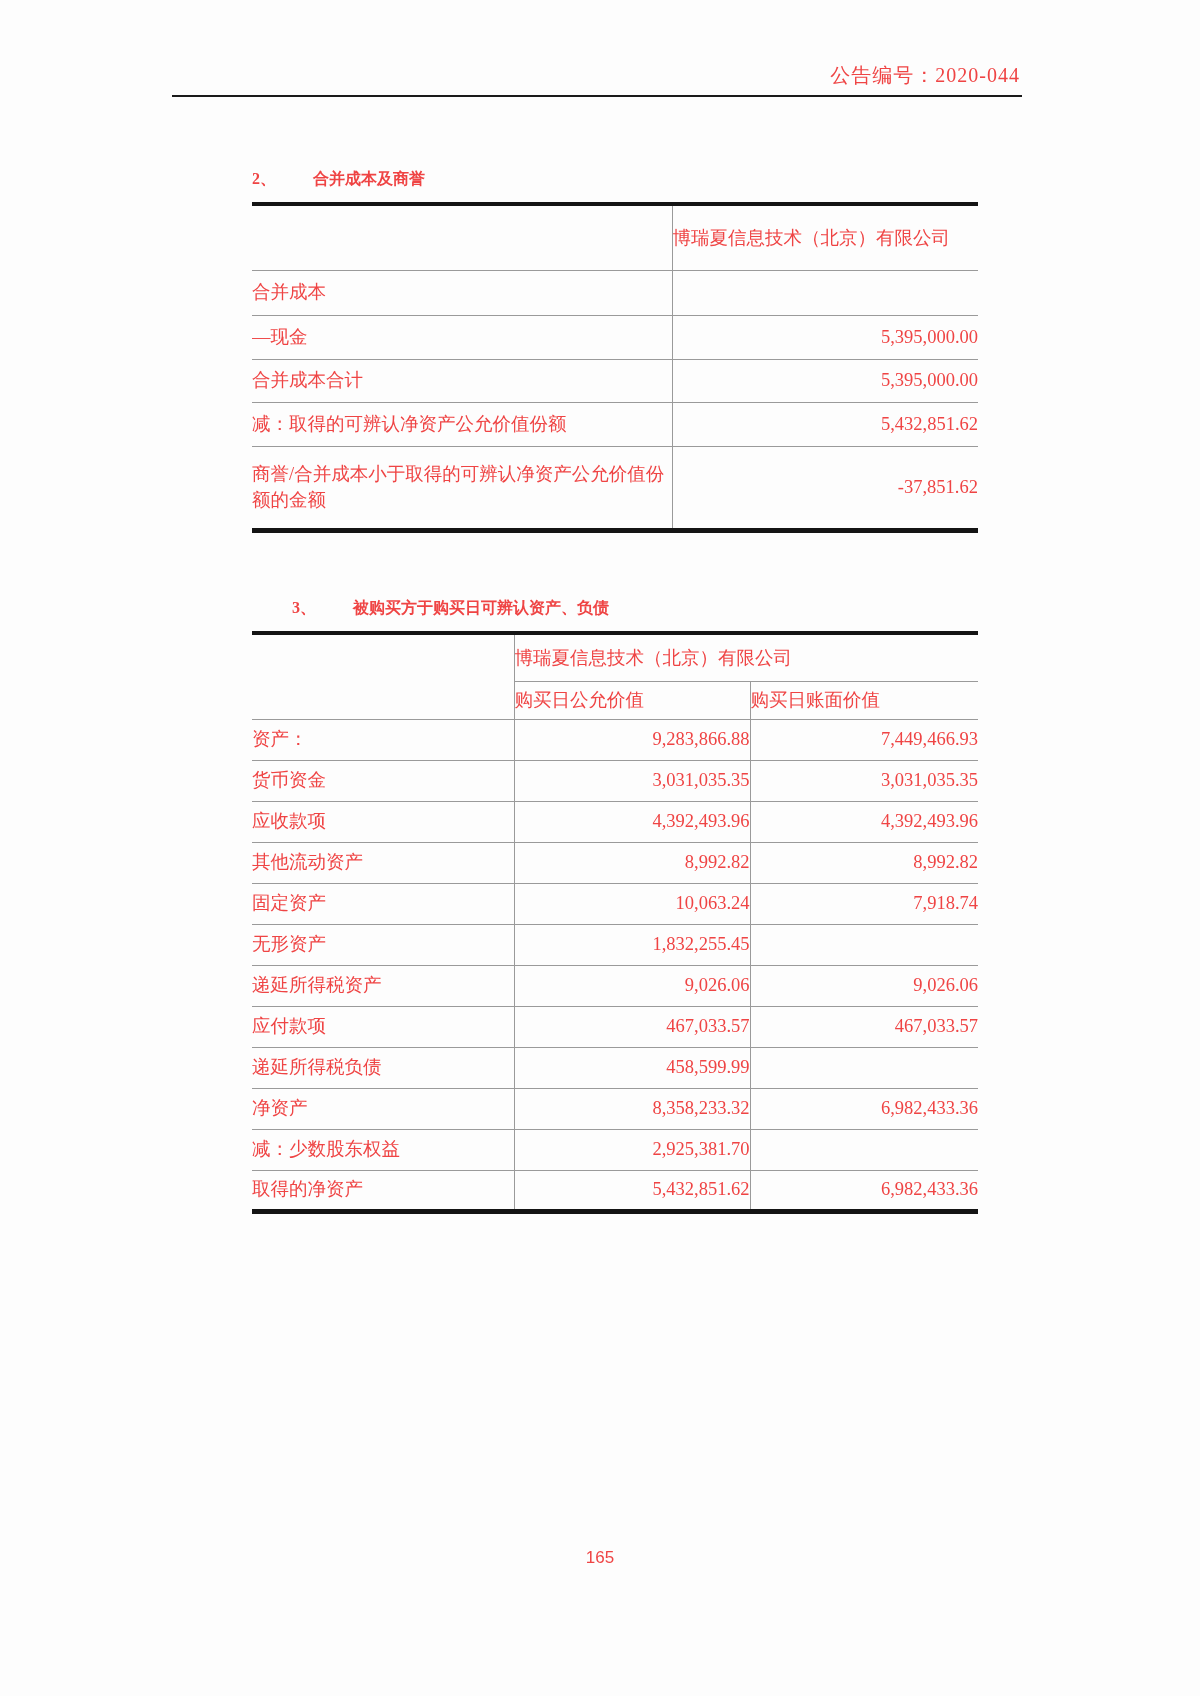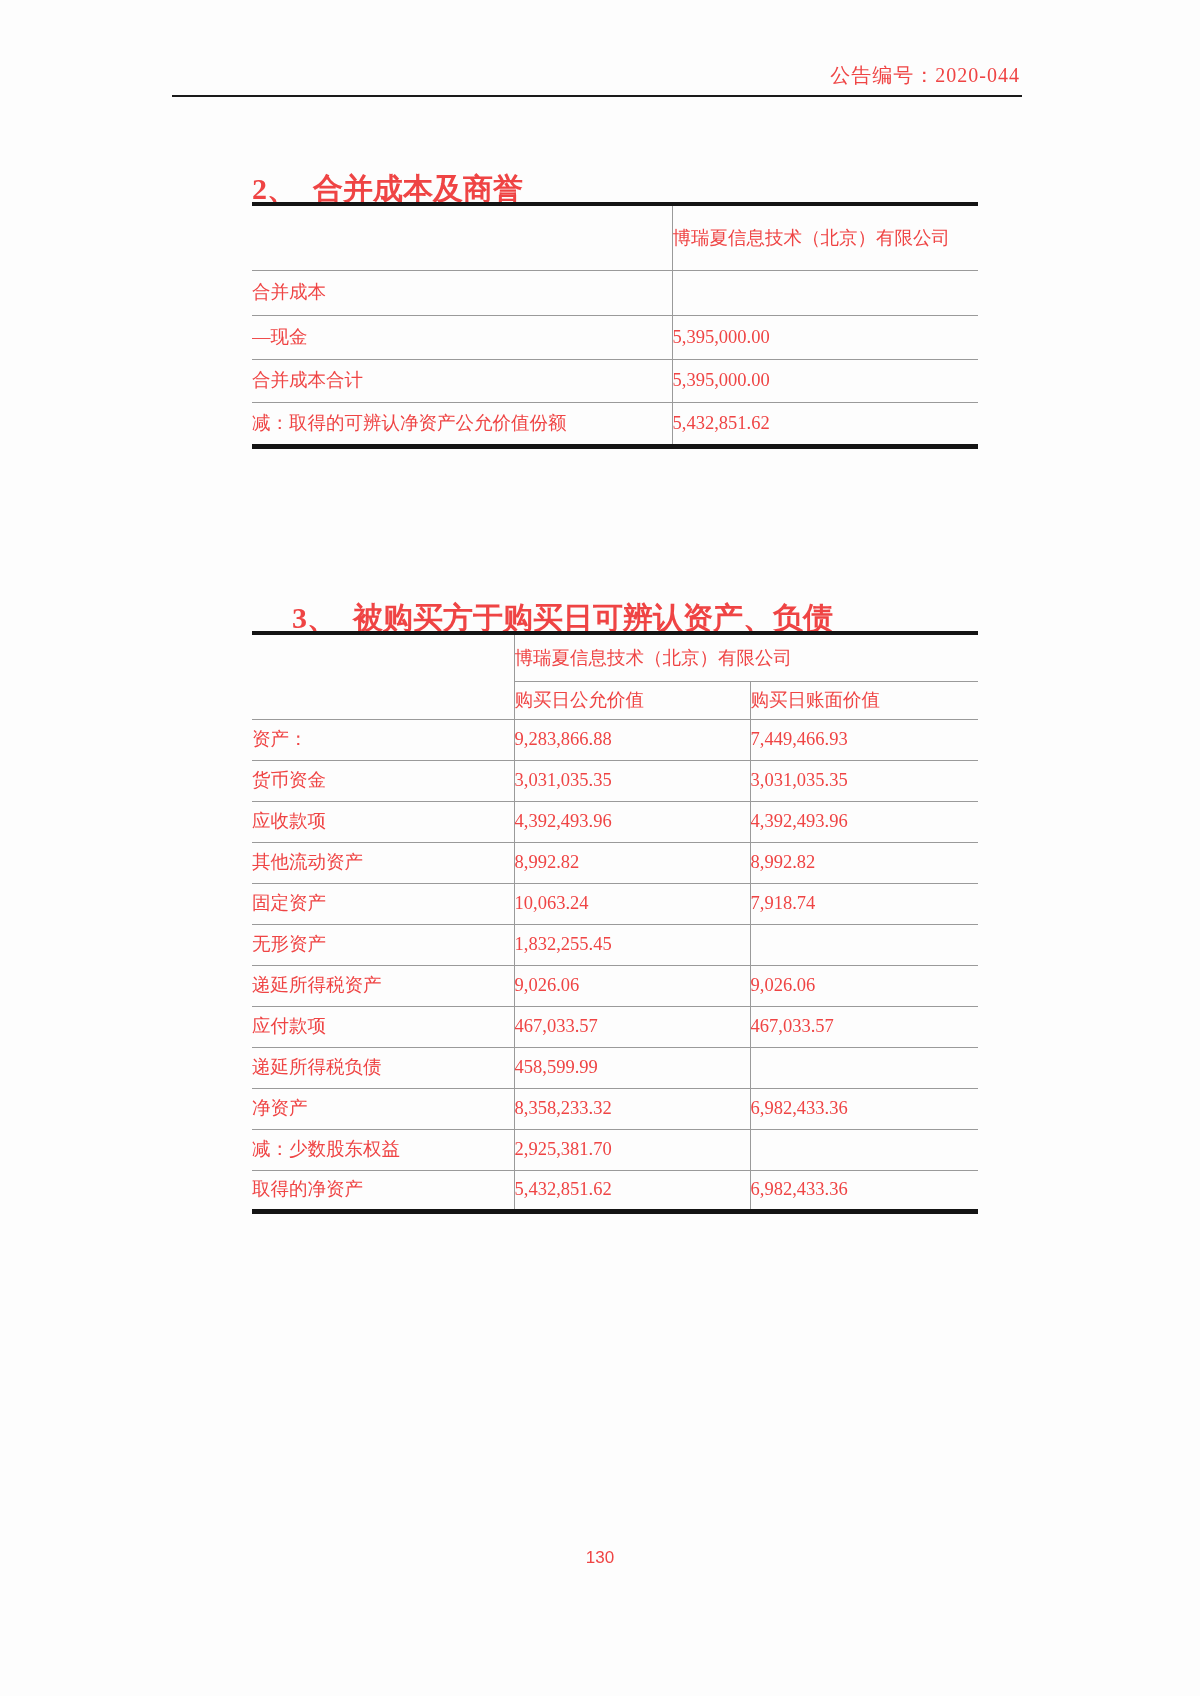--- a/index.html
+++ b/index.html
@@ -14,36 +14,36 @@
     position:absolute;top:62px;left:0;width:1020px;
     text-align:right;font-size:20px;letter-spacing:1px;
   }
   .header-rule{
     position:absolute;top:95px;left:172px;width:850px;height:2px;
     background:#1a1a1a;
   }
   
   .sec-title{
     position:absolute;left:252px;
-    font-size:30px;font-weight:700;white-space:nowrap;
+    font-size:16px;font-weight:700;white-space:nowrap;
   }
   .sec-title .idx{display:inline-block;width:61px;}
   
   table.fin{
     position:absolute;left:252px;width:726px;
     border-collapse:collapse;table-layout:fixed;
     border-top:4px solid #141414;border-bottom:5px solid #141414;
     font-size:18.5px;line-height:1.42;
   }
   table.fin td{
     vertical-align:middle;padding:0;
     overflow:hidden;word-break:break-all;
   }
   td.lbl{padding-left:13px;padding-right:6px;text-align:left;}
-  td.val{padding-right:16px;}
+  td.val{padding-right:16px;text-align:right;}
   td.ctr{text-align:left;}
   .bb{border-bottom:1px solid #9a9a9a;}
   .br{border-right:1px solid #9a9a9a;}
   
   .page-num{
     position:absolute;top:1548px;left:0;width:1200px;text-align:center;
     font-family:"Liberation Sans","DejaVu Sans",sans-serif;font-size:17px;
   }
 </style>
 </head>
@@ -76,20 +76,24 @@
       <td class="lbl bb br">—现金</td>
       <td class="val bb">5,395,000.00</td>
     </tr>
     <tr style="height:43px;">
       <td class="lbl bb br">合并成本合计</td>
       <td class="val bb">5,395,000.00</td>
     </tr>
     <tr style="height:44px;">
       <td class="lbl bb br">减：取得的可辨认净资产公允价值份额</td>
       <td class="val bb">5,432,851.62</td>
+    </tr>
+    <tr style="height:84px;">
+      <td class="lbl br">商誉/合并成本小于取得的可辨认净资产公允价值份额的金额</td>
+      <td class="val">-37,851.62</td>
     </tr>
   </tbody>
     </table>
 
   <div class="sec-title" style="top:598px;margin-left:40px;">
     <span class="idx">3、</span><span>被购买方于购买日可辨认资产、负债</span>
   </div>
 
   <table class="fin" style="top:631px;">
     <colgroup>
@@ -163,14 +167,14 @@
       <td class="val bb"></td>
     </tr>
     <tr style="height:41px;">
       <td class="lbl br">取得的净资产</td>
       <td class="val br">5,432,851.62</td>
       <td class="val">6,982,433.36</td>
     </tr>
   </tbody>
     </table>
 
-  <div class="page-num">130</div>
+  <div class="page-num">165</div>
 </div>
 
 </body></html>

